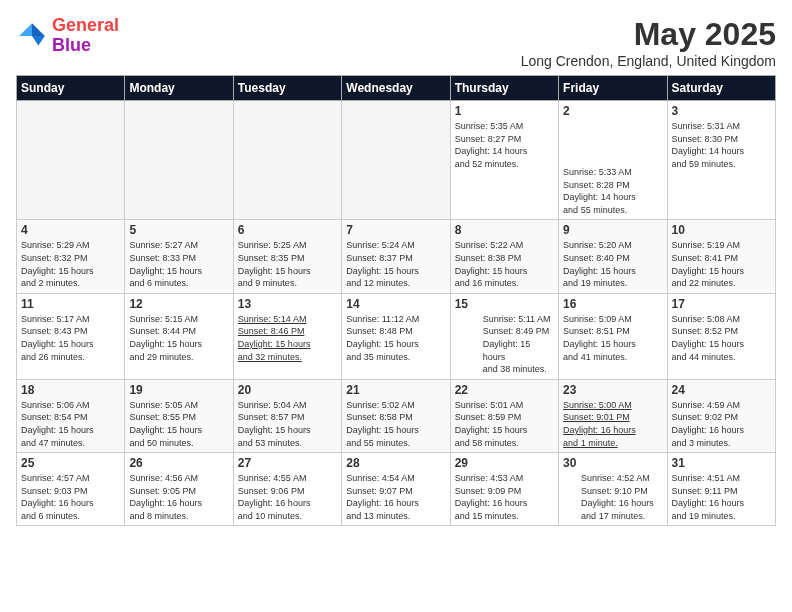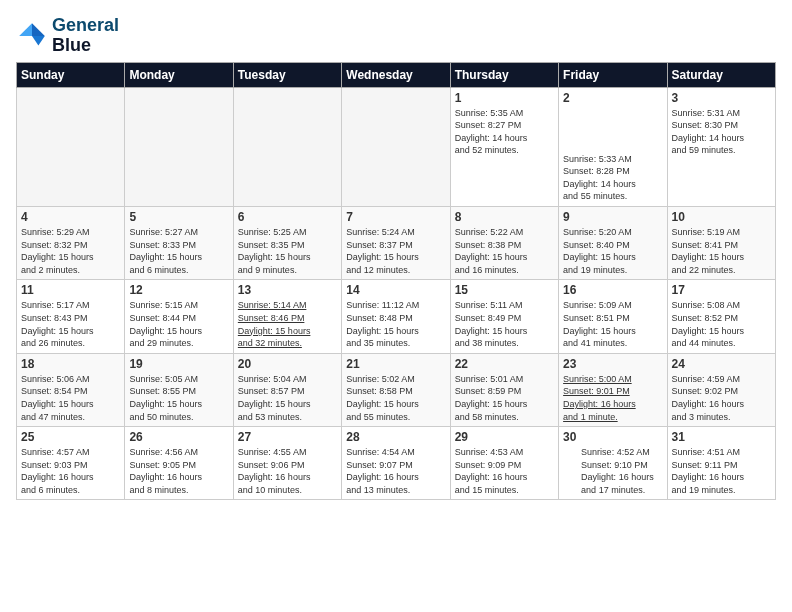--- a/index.html
+++ b/index.html
@@ -19,22 +19,22 @@
     .logo {
       display: flex;
       align-items: center;
       gap: 4px;
     }
     .logo-text {
       font-size: 18px;
       font-weight: bold;
       line-height: 1.1;
     }
-    .logo-general { color: #0c4a6e; }
-    .logo-blue { color: #0f172a; }
+    .logo-general { color: #ef4444; }
+    .logo-blue { color: #a21caf; }
     .logo-icon {
       width: 32px;
       height: 32px;
     }
     .title-block {
       text-align: right;
     }
     .month-title {
       font-size: 32px;
       font-weight: bold;
@@ -94,20 +94,24 @@
     <svg class="logo-icon" viewBox="0 0 40 40">
       <polygon points="20,4 36,20 20,20" fill="#1565c0"></polygon>
       <polygon points="20,20 36,20 28,32" fill="#1976d2"></polygon>
       <polygon points="4,20 20,4 20,20" fill="#42a5f5"></polygon>
     </svg>
     <div class="logo-text">
       <div><span class="logo-general">General</span></div>
       <div><span class="logo-blue">Blue</span></div>
     </div>
   </div>
+  <div class="title-block">
+    <div class="month-title">May 2025</div>
+    <div class="location">Long Crendon, England, United Kingdom</div>
+  </div>
 </div>
 
 <table class="calendar">
   <thead>
     <tr>
     <th>Sunday</th>
         <th>Monday</th>
         <th>Tuesday</th>
         <th>Wednesday</th>
         <th>Thursday</th>
@@ -218,21 +222,21 @@
         </td>
         <td>
           <span class="day-num">14</span>
           <div class="day-info" style="white-space: pre-line;">Sunrise: 11:12 AM
 Sunset: 8:48 PM
 Daylight: 15 hours
 and 35 minutes.</div>
         </td>
         <td>
           <span class="day-num">15</span>
-          <div class="day-info" style="white-space: pre-line;">Sunrise: 5:11 AM
+          <div class="day-info" style="white-space: pre-line; margin-left: 28px;">Sunrise: 5:11 AM
 Sunset: 8:49 PM
 Daylight: 15 hours
 and 38 minutes.</div>
         </td>
         <td>
           <span class="day-num">16</span>
           <div class="day-info" style="white-space: pre-line;">Sunrise: 5:09 AM
 Sunset: 8:51 PM
 Daylight: 15 hours
 and 41 minutes.</div>

